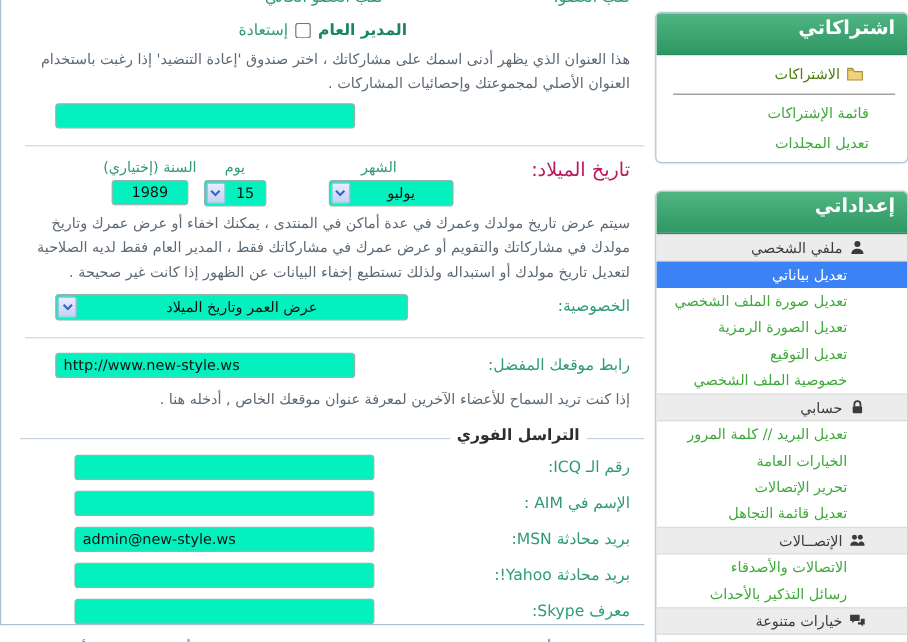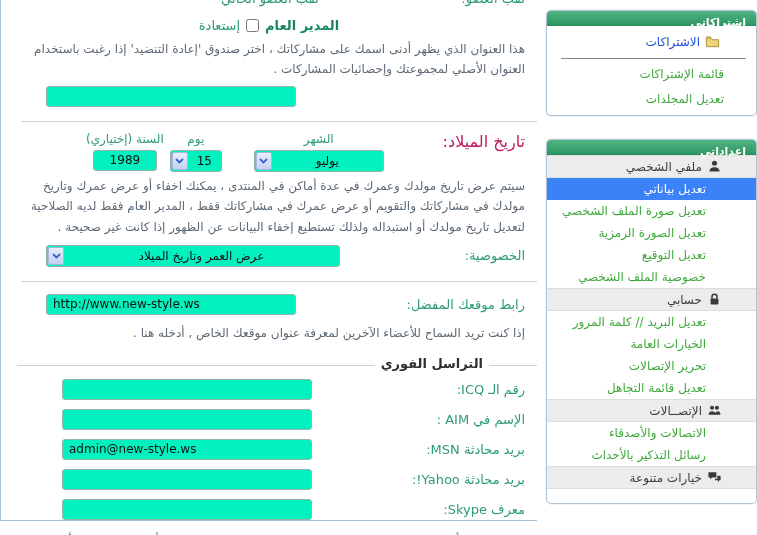--- a/index.html
+++ b/index.html
@@ -5,26 +5,26 @@
   * { box-sizing: border-box; margin: 0; padding: 0; }
   html, body { width: 757px; height: 535px; overflow: hidden; background: #fff; }
   body { font-family: "DejaVu Sans", "Liberation Sans", sans-serif; font-size: 12px; color: #333; }
 
   .page { display: flex; width: 757px; height: 535px; gap: 9px; direction: rtl; }
 
   
   .sidebar { width: 211px; padding-top: 10px; flex: none; }
   .sbox { background: #fff; border: 1px solid #b3c6d3; border-radius: 5px; overflow: hidden;
           box-shadow: 0 0 0 1px #eef3f7; }
-  .sbox-header { height: 15px; line-height: 23px; padding: 0 10px; color: #fff; font-weight: bold;
-                 font-size: 11px; background: linear-gradient(to bottom, #4fb583, #2f9763);
+  .sbox-header { height: 35px; line-height: 23px; padding: 0 10px; color: #fff; font-weight: bold;
+                 font-size: 16px; background: linear-gradient(to bottom, #4fb583, #2f9763);
                  border-bottom: 1px solid #2a8c5b; }
   .sub-box { margin-bottom: 23px; }
   .sub-item { display: flex; align-items: center; gap: 5px; padding: 8px 36px 6px 4px; }
-  .sub-item .txt { color: #1d4ed8; }
+  .sub-item .txt { color: #4d7c0f; }
   .sub-sep { border-top: 1px solid #8a8a8a; margin: 3px 10px 2px 14px; }
   .sub-link { padding: 6px 32px 5px 4px; color: #3fa93c; text-align: right; cursor: pointer; white-space: nowrap; }
 
   .set-box { }
   .srow { display: flex; align-items: center; white-space: nowrap; }
   .srow-head { background: #ececec; border-top: 1px solid #dcdcdc; border-bottom: 1px solid #dcdcdc;
                height: 23px; padding: 0 34px 0 4px; gap: 5px; color: #3c3c3c; }
   .srow-link { height: 22px; padding: 0 50px 0 4px; color: #3fa93c; cursor: pointer; justify-content: flex-start; }
   .srow-link.selected { background: #3b82f6; color: #fff; }
   .srow-stub { height: 14px; }
@@ -59,21 +59,21 @@
   .tselect .sel-text { flex: 1; text-align: center; color: #111; font-size: 12px; }
   .sel-btn { width: 16px; height: 18px; margin-left: 1px; flex: none; border: 1px solid #a9b9e6; border-radius: 2px;
              background: linear-gradient(to bottom, #e8eefc, #c3d2f3); display: flex; align-items: center;
              justify-content: center; }
   .sel-btn svg { display: block; }
 
   .dob-row { display: flex; align-items: flex-start; justify-content: space-between; padding: 8px 12px 2px 85px; }
   .dob-group { display: flex; align-items: flex-start; }
   .dob-col { display: flex; flex-direction: column; align-items: center; }
   .dob-head { color: #2e9b74; font-size: 12px; margin-bottom: 4px; white-space: nowrap; }
-  .dob-month { width: 130px; }
+  .dob-month { width: 104px; margin-left: 20px; }
   .dob-day-col { margin-right: 32px; margin-left: 6px; }
   .dob-day { width: 52px; }
   .dob-year { width: 64px; }
 
   .divider { border-top: 1px solid #c9d6e0; margin: 8px 0 0 20px; }
 
   .im-fieldset { border-top: 1px solid #c5d2dd; margin: 20px 0 0 16px; position: relative; padding-top: 8px; }
   .im-legend { position: absolute; top: -10px; right: 48px; background: #fff; padding: 0 6px;
                font-weight: bold; color: #2f2f2f; font-size: 13px; }
 

